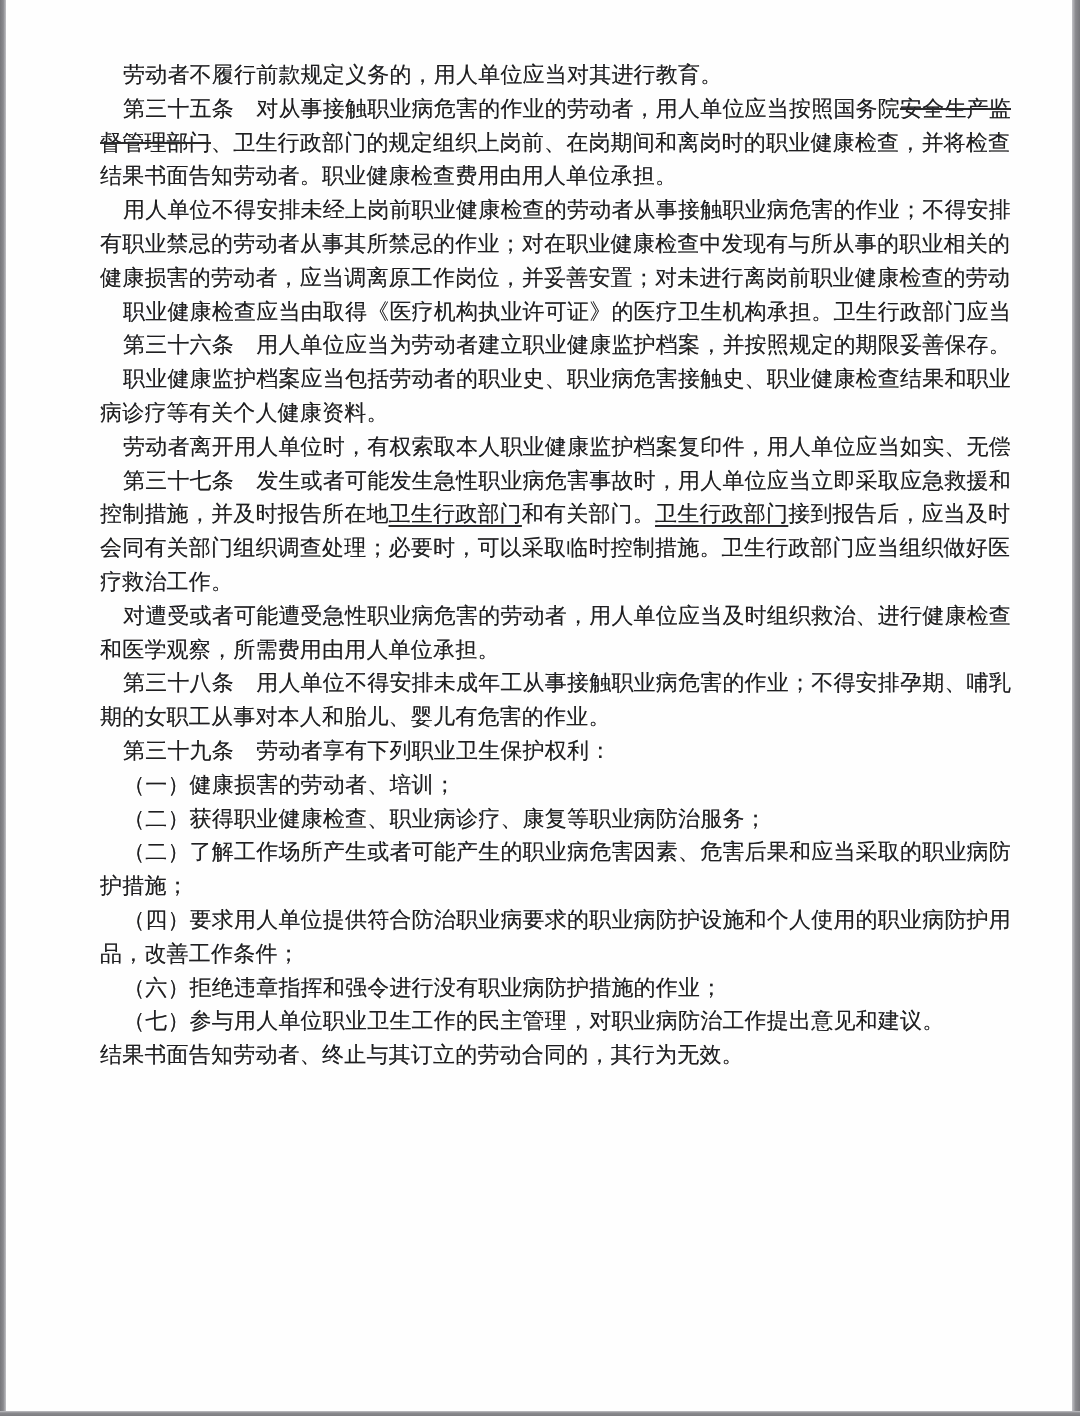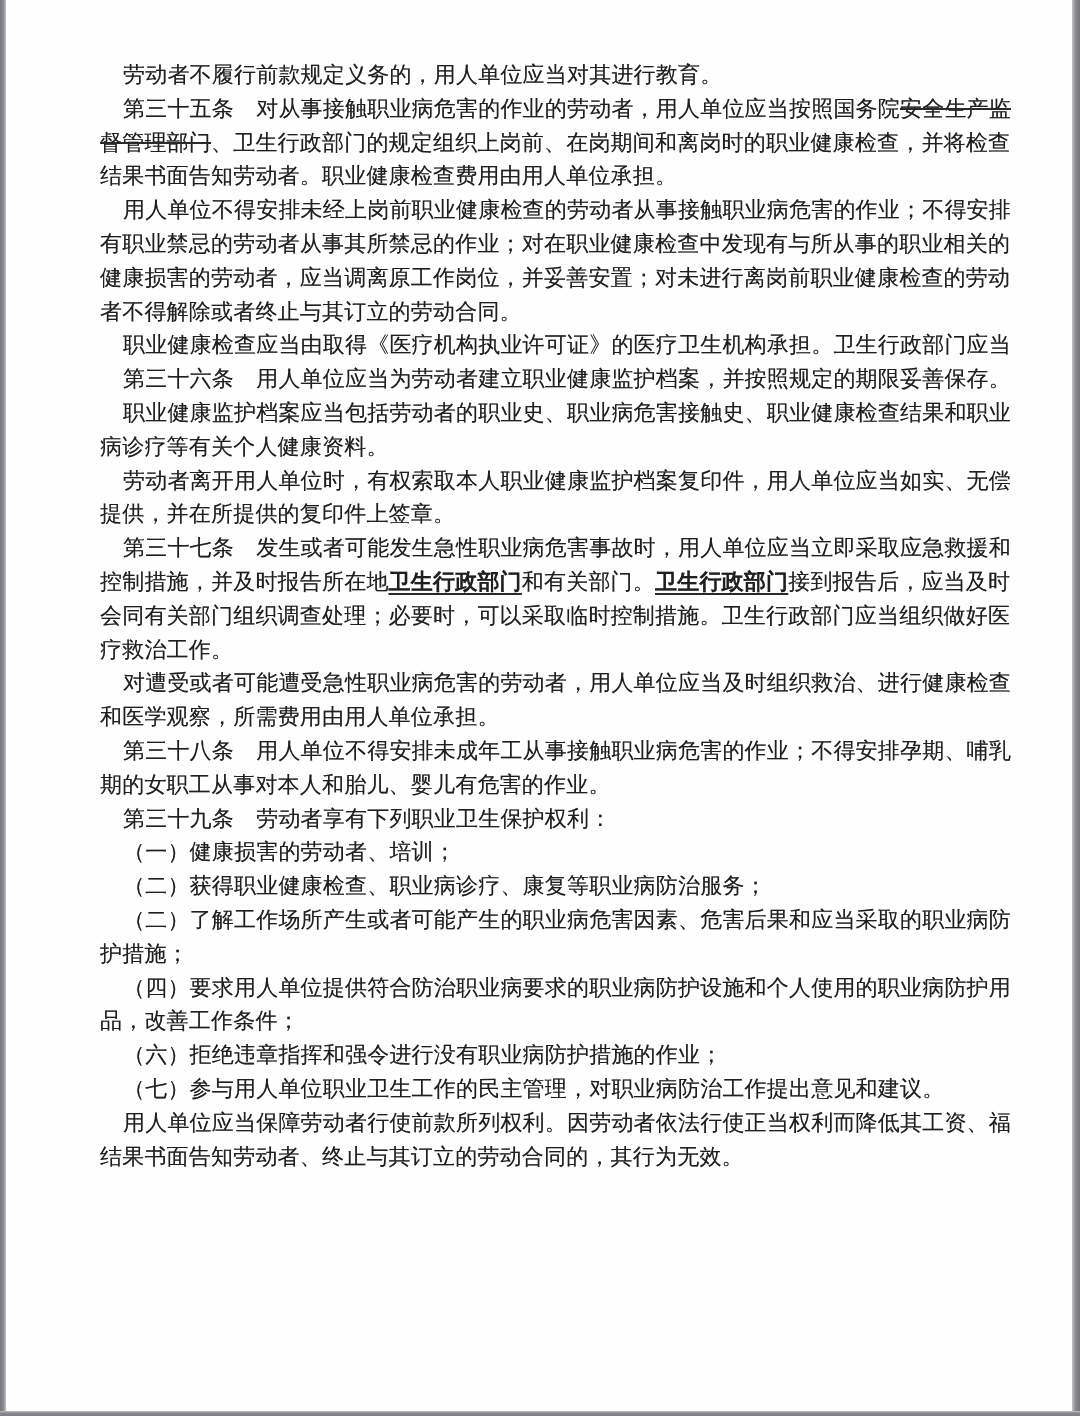--- a/index.html
+++ b/index.html
@@ -60,64 +60,61 @@
     padding-left: 23px;
   }
   .seg.normal { font-weight: normal; }
   .seg.bold { font-weight: normal; }
   .seg.strike {
     text-decoration: line-through;
     text-decoration-thickness: 1.5px;
     text-decoration-color: #2a2a2c;
   }
   .seg.bold-underline {
-    font-weight: bold;
+    font-weight: normal;
     text-decoration: underline;
     text-decoration-thickness: 1.5px;
     text-underline-offset: 4px;
     text-decoration-color: #2a2a2c;
   }
 </style>
 </head>
 <body>
 
 <div class="canvas">
   <div class="page">
     <div class="text-block" id="doc-text">
         <div class="line indent"><span class="seg normal">劳动者不履行前款规定义务的，用人单位应当对其进行教育。</span></div>
         <div class="line indent"><span class="seg bold">第三十五条</span><span class="seg normal">　对从事接触职业病危害的作业的劳动者，用人单位应当按照国务院</span><span class="seg strike">安全生产监</span></div>
         <div class="line"><span class="seg strike">督管理部门</span><span class="seg normal">、卫生行政部门的规定组织上岗前、在岗期间和离岗时的职业健康检查，并将检查</span></div>
         <div class="line"><span class="seg normal">结果书面告知劳动者。职业健康检查费用由用人单位承担。</span></div>
         <div class="line indent"><span class="seg normal">用人单位不得安排未经上岗前职业健康检查的劳动者从事接触职业病危害的作业；不得安排</span></div>
         <div class="line"><span class="seg normal">有职业禁忌的劳动者从事其所禁忌的作业；对在职业健康检查中发现有与所从事的职业相关的</span></div>
         <div class="line"><span class="seg normal">健康损害的劳动者，应当调离原工作岗位，并妥善安置；对未进行离岗前职业健康检查的劳动</span></div>
-        <div class="line"><span class="seg normal">者不得解除或者终止与其订立的劳动合同。</span></div>
         <div class="line indent"><span class="seg normal">职业健康检查应当由取得《医疗机构执业许可证》的医疗卫生机构承担。卫生行政部门应当</span></div>
         <div class="line indent"><span class="seg bold">第三十六条</span><span class="seg normal">　用人单位应当为劳动者建立职业健康监护档案，并按照规定的期限妥善保存。</span></div>
         <div class="line indent"><span class="seg normal">职业健康监护档案应当包括劳动者的职业史、职业病危害接触史、职业健康检查结果和职业</span></div>
         <div class="line"><span class="seg normal">病诊疗等有关个人健康资料。</span></div>
         <div class="line indent"><span class="seg normal">劳动者离开用人单位时，有权索取本人职业健康监护档案复印件，用人单位应当如实、无偿</span></div>
-        <div class="line"><span class="seg normal">提供，并在所提供的复印件上签章。</span></div>
         <div class="line indent"><span class="seg bold">第三十七条</span><span class="seg normal">　发生或者可能发生急性职业病危害事故时，用人单位应当立即采取应急救援和</span></div>
         <div class="line"><span class="seg normal">控制措施，并及时报告所在地</span><span class="seg bold-underline">卫生行政部门</span><span class="seg normal">和有关部门。</span><span class="seg bold-underline">卫生行政部门</span><span class="seg normal">接到报告后，应当及时</span></div>
         <div class="line"><span class="seg normal">会同有关部门组织调查处理；必要时，可以采取临时控制措施。卫生行政部门应当组织做好医</span></div>
         <div class="line"><span class="seg normal">疗救治工作。</span></div>
         <div class="line indent"><span class="seg normal">对遭受或者可能遭受急性职业病危害的劳动者，用人单位应当及时组织救治、进行健康检查</span></div>
         <div class="line"><span class="seg normal">和医学观察，所需费用由用人单位承担。</span></div>
         <div class="line indent"><span class="seg bold">第三十八条</span><span class="seg normal">　用人单位不得安排未成年工从事接触职业病危害的作业；不得安排孕期、哺乳</span></div>
         <div class="line"><span class="seg normal">期的女职工从事对本人和胎儿、婴儿有危害的作业。</span></div>
         <div class="line indent"><span class="seg bold">第三十九条</span><span class="seg normal">　劳动者享有下列职业卫生保护权利：</span></div>
         <div class="line indent"><span class="seg normal">（一）健康损害的劳动者、培训；</span></div>
         <div class="line indent"><span class="seg normal">（二）获得职业健康检查、职业病诊疗、康复等职业病防治服务；</span></div>
         <div class="line indent"><span class="seg normal">（二）了解工作场所产生或者可能产生的职业病危害因素、危害后果和应当采取的职业病防</span></div>
         <div class="line"><span class="seg normal">护措施；</span></div>
         <div class="line indent"><span class="seg normal">（四）要求用人单位提供符合防治职业病要求的职业病防护设施和个人使用的职业病防护用</span></div>
         <div class="line"><span class="seg normal">品，改善工作条件；</span></div>
         <div class="line indent"><span class="seg normal">（六）拒绝违章指挥和强令进行没有职业病防护措施的作业；</span></div>
         <div class="line indent"><span class="seg normal">（七）参与用人单位职业卫生工作的民主管理，对职业病防治工作提出意见和建议。</span></div>
-        <div class="line indent"><span class="seg normal">用人单位应当保障劳动者行使前款所列权利。因劳动者依法行使正当权利而降低其工资、福</span></div>
         <div class="line"><span class="seg normal">结果书面告知劳动者、终止与其订立的劳动合同的，其行为无效。</span></div>
       </div>
   </div>
   <div class="edge-left"></div>
   <div class="edge-right"></div>
   <div class="edge-bottom"></div>
 </div>
 
 </body></html>

